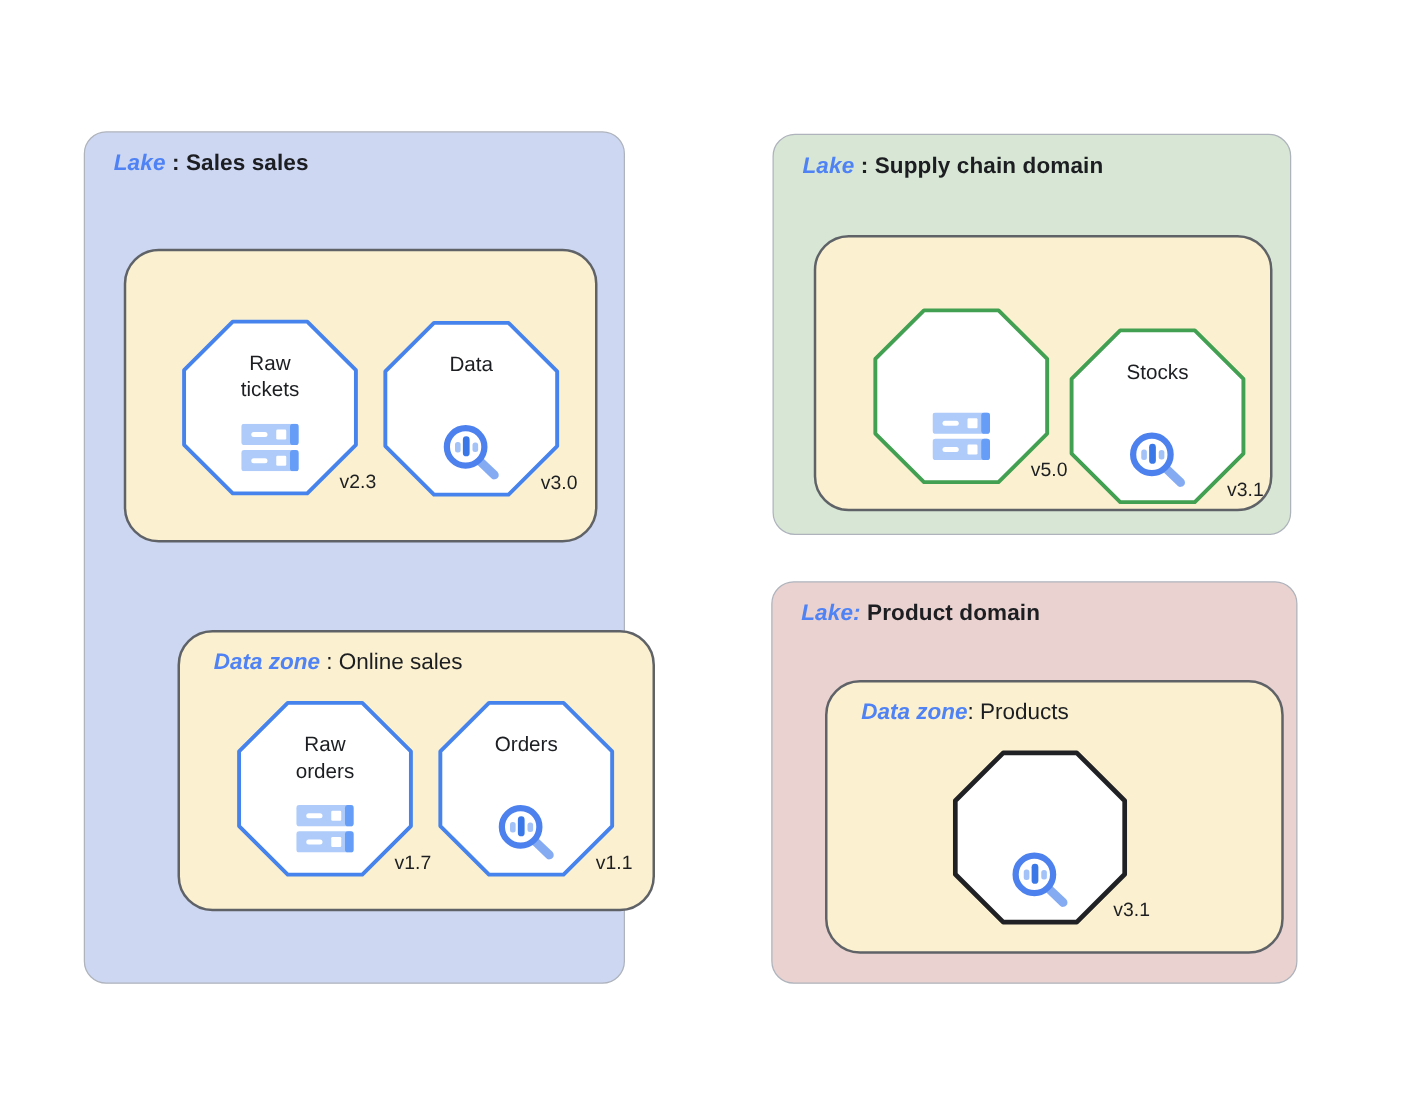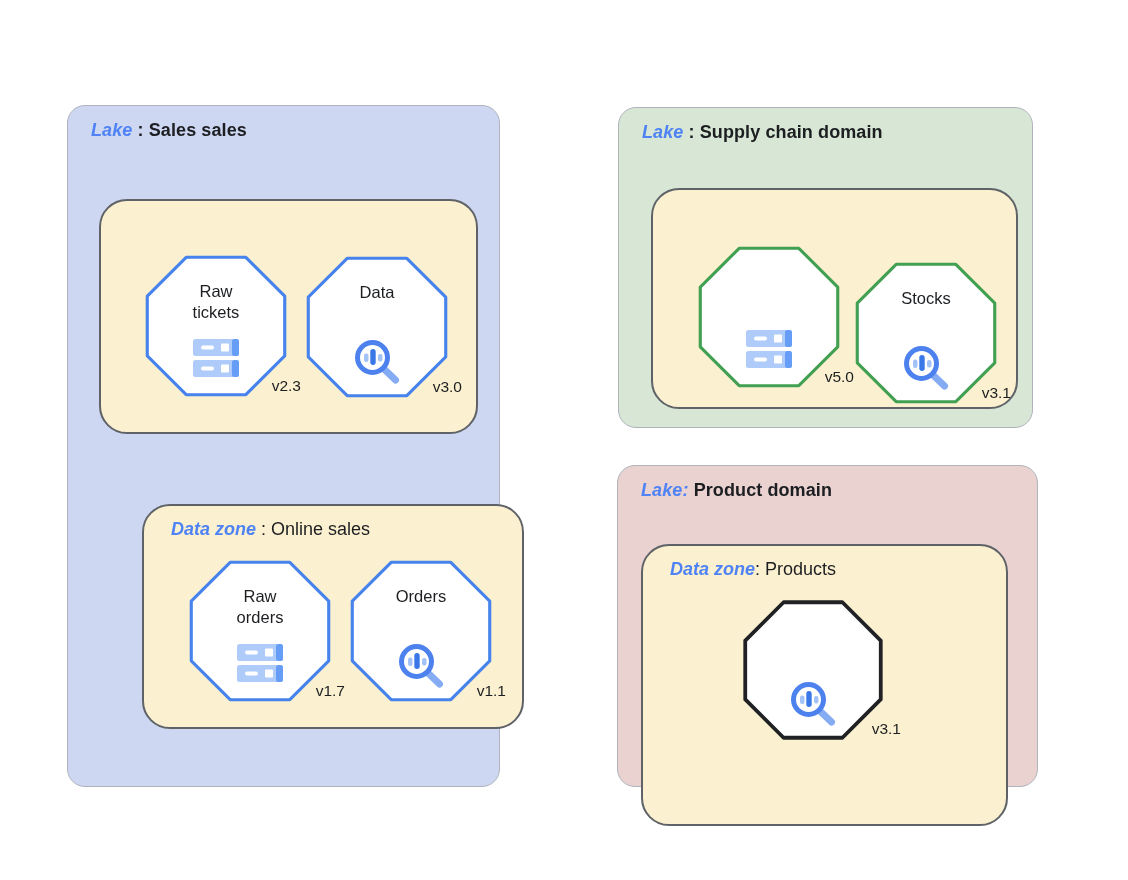--- a/index.html
+++ b/index.html
@@ -12,21 +12,21 @@
   .lake-supply{left:618px;top:107px;width:415px;height:321px;background:#D8E7D5;}
   .lake-product{left:617px;top:465px;width:421px;height:322px;background:#E9D2D0;}
 
   .lake-title{position:absolute;left:23px;top:14px;font-size:18px;font-weight:bold;white-space:pre;letter-spacing:.1px;}
   .accent{color:#4E82F5;font-style:italic;}
 
   .zone{position:absolute;background:#FBF0CF;border:2px solid #5F6368;border-radius:28px;box-sizing:border-box;}
   .zone-offline{left:31px;top:93px;width:379px;height:235px;}
   .zone-online{left:30px;top:398px;width:382px;height:225px;margin-left:44px;}
   .zone-warehouses{left:32px;top:80px;width:367px;height:221px;}
-  .zone-products{left:23px;top:78px;width:367px;height:282px;}
+  .zone-products{left:42px;top:78px;width:367px;height:219px;}
   .zone-title{position:absolute;left:27px;top:13px;font-size:18px;font-weight:normal;white-space:pre;}
   .zone-title .accent{font-weight:bold;}
 
   .oct{position:absolute;width:142px;height:142px;}
   .oct-sm{width:140px;height:140px;}
   .oct .shape{position:absolute;left:0;top:0;width:100%;height:100%;}
   .oct .shape polygon{fill:#ffffff;stroke-width:2.2;stroke-linejoin:round;}
   .oct-blue .shape polygon{stroke:#4683EC;}
   .oct-green .shape polygon{stroke:#42A052;}
   .oct-black .shape polygon{stroke:#202124;stroke-width:2.7;}

